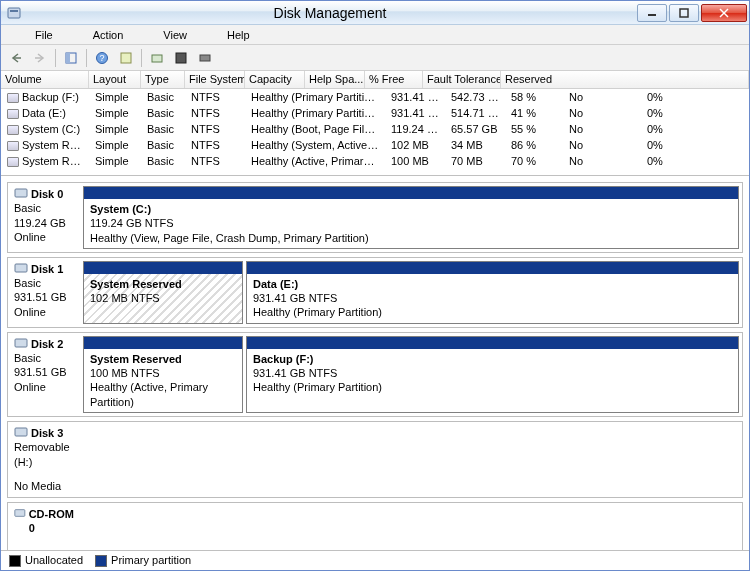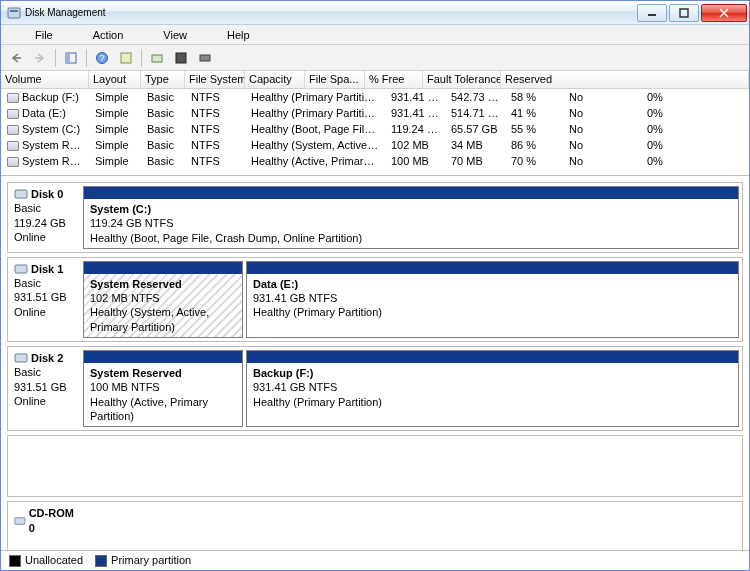--- a/index.html
+++ b/index.html
@@ -17,21 +17,21 @@
 
   
   .titlebar {
     height: 24px;
     background: linear-gradient(to bottom, #ffffff 0%, #e6eff7 45%, #cfe0f0 46%, #e8f1fb 100%);
     display: flex;
     align-items: center;
     padding: 0 2px 0 6px;
     border-bottom: 1px solid #b8cde2;
   }
-  .titlebar .title { flex: 1; color: #000; font-size: 10px; }
+  .titlebar .title { flex: 1; color: #000; font-size: 14px; text-align: center; }
   .win-btns { display: flex; gap: 0; }
   .win-btn {
     width: 30px; height: 18px;
     border: 1px solid #8aa5c7;
     border-radius: 2px;
     margin-left: 2px;
     display: flex; align-items: center; justify-content: center;
     font-size: 10px;
     background: linear-gradient(to bottom,#f5f9ff,#d6e5f5);
     cursor: default;
@@ -115,21 +115,21 @@
     margin-bottom:4px;
     min-height:62px;
     background:#fff;
   }
   .disk-label {
     width:72px;
     padding:4px 6px;
     font-size:11px;
     line-height:1.3;
   }
-  .disk-label b { font-weight:bold; display:flex; align-items:center; gap:3px; }
+  .disk-label b { font-weight:bold; display:flex; gap:3px; }
   .disk-parts {
     flex:1;
     display:flex;
     padding:3px;
     gap:3px;
   }
   .part {
     border:1px solid #808080;
     display:flex;
     flex-direction:column;
@@ -243,21 +243,21 @@
       </svg>
     </div>
 </div>
 
 <div class="table-head">
   <div class="th col-vol">Volume</div>
   <div class="th col-lay">Layout</div>
   <div class="th col-typ">Type</div>
   <div class="th col-fs">File System</div>
   <div class="th col-cap">Capacity</div>
-  <div class="th col-free">File Spa...</div>
+  <div class="th col-free">Help Spa...</div>
   <div class="th col-pct">% Free</div>
   <div class="th col-fault">Fault Tolerance</div>
   <div class="th col-ovr">Reserved</div>
 </div>
 
 <div class="vol-rows" id="vol-rows">
     <div class="vol-row">
       <div class="td col-vol"><span class="vol-icon"></span><span>Backup (F:)</span></div>
       <div class="td col-lay">Simple</div>
       <div class="td col-typ">Basic</div>
@@ -325,37 +325,37 @@
         <b><svg class="disk-icon-svg" viewBox="0 0 14 12">
             <rect x="1" y="2" width="12" height="8" rx="1" fill="#cfdbe9" stroke="#6a7f9a"></rect>
           </svg>Disk 0</b>
         <div>Basic</div>
         <div>119.24 GB</div>
         <div style="">Online</div>
       </div>
       <div class="disk-parts">
         <div class="part" style="flex: 1 1 0%;">
           <div class="part-bar"></div>
-          <div class="part-body"><b>System  (C:)</b><br><span>119.24 GB NTFS</span><br><span>Healthy (Boot, Page File, Crash Dump, Online Partition)</span></div>
+          <div class="part-body"><b>System  (C:)</b><br><span>119.24 GB NTFS</span><br><span>Healthy (View, Page File, Crash Dump, Primary Partition)</span></div>
         </div>
       </div>
     </div>
     <div class="disk-row">
       <div class="disk-label">
         <b><svg class="disk-icon-svg" viewBox="0 0 14 12">
             <rect x="1" y="2" width="12" height="8" rx="1" fill="#cfdbe9" stroke="#6a7f9a"></rect>
           </svg>Disk 1</b>
         <div>Basic</div>
         <div>931.51 GB</div>
         <div style="">Online</div>
       </div>
       <div class="disk-parts">
         <div class="part hatched" style="flex: 0 0 160px;">
           <div class="part-bar"></div>
-          <div class="part-body"><b>System Reserved</b><br><span>102 MB NTFS</span><br><span>Healthy (System, Active, Primary Partition)</span></div>
+          <div class="part-body"><b>System Reserved</b><br><span>102 MB NTFS</span><br></div>
         </div>
         <div class="part" style="flex: 1 1 0%;">
           <div class="part-bar"></div>
           <div class="part-body"><b>Data  (E:)</b><br><span>931.41 GB NTFS</span><br><span>Healthy (Primary Partition)</span></div>
         </div>
       </div>
     </div>
     <div class="disk-row">
       <div class="disk-label">
         <b><svg class="disk-icon-svg" viewBox="0 0 14 12">
@@ -370,20 +370,27 @@
           <div class="part-bar"></div>
           <div class="part-body"><b>System Reserved</b><br><span>100 MB NTFS</span><br><span>Healthy (Active, Primary Partition)</span></div>
         </div>
         <div class="part" style="flex: 1 1 0%;">
           <div class="part-bar"></div>
           <div class="part-body"><b>Backup  (F:)</b><br><span>931.41 GB NTFS</span><br><span>Healthy (Primary Partition)</span></div>
         </div>
       </div>
     </div>
     <div class="disk-row">
+      <div class="disk-label">
+        <b><svg class="disk-icon-svg" viewBox="0 0 14 12">
+            <rect x="1" y="2" width="12" height="8" rx="1" fill="#cfdbe9" stroke="#6a7f9a"></rect>
+          </svg>Disk 3</b>
+        <div>Removable (H:)</div>
+        <div style="margin-top:10px">No Media</div>
+      </div>
       <div class="disk-parts" style="padding: 0px;"></div>
     </div>
     <div class="disk-row">
       <div class="disk-label">
         <b><svg class="disk-icon-svg" viewBox="0 0 14 12">
             <rect x="1" y="2" width="12" height="8" rx="1" fill="#cfdbe9" stroke="#6a7f9a"></rect>
           </svg>CD-ROM 0</b>
       </div>
       <div class="disk-parts" style="padding: 0px;"></div>
     </div>

